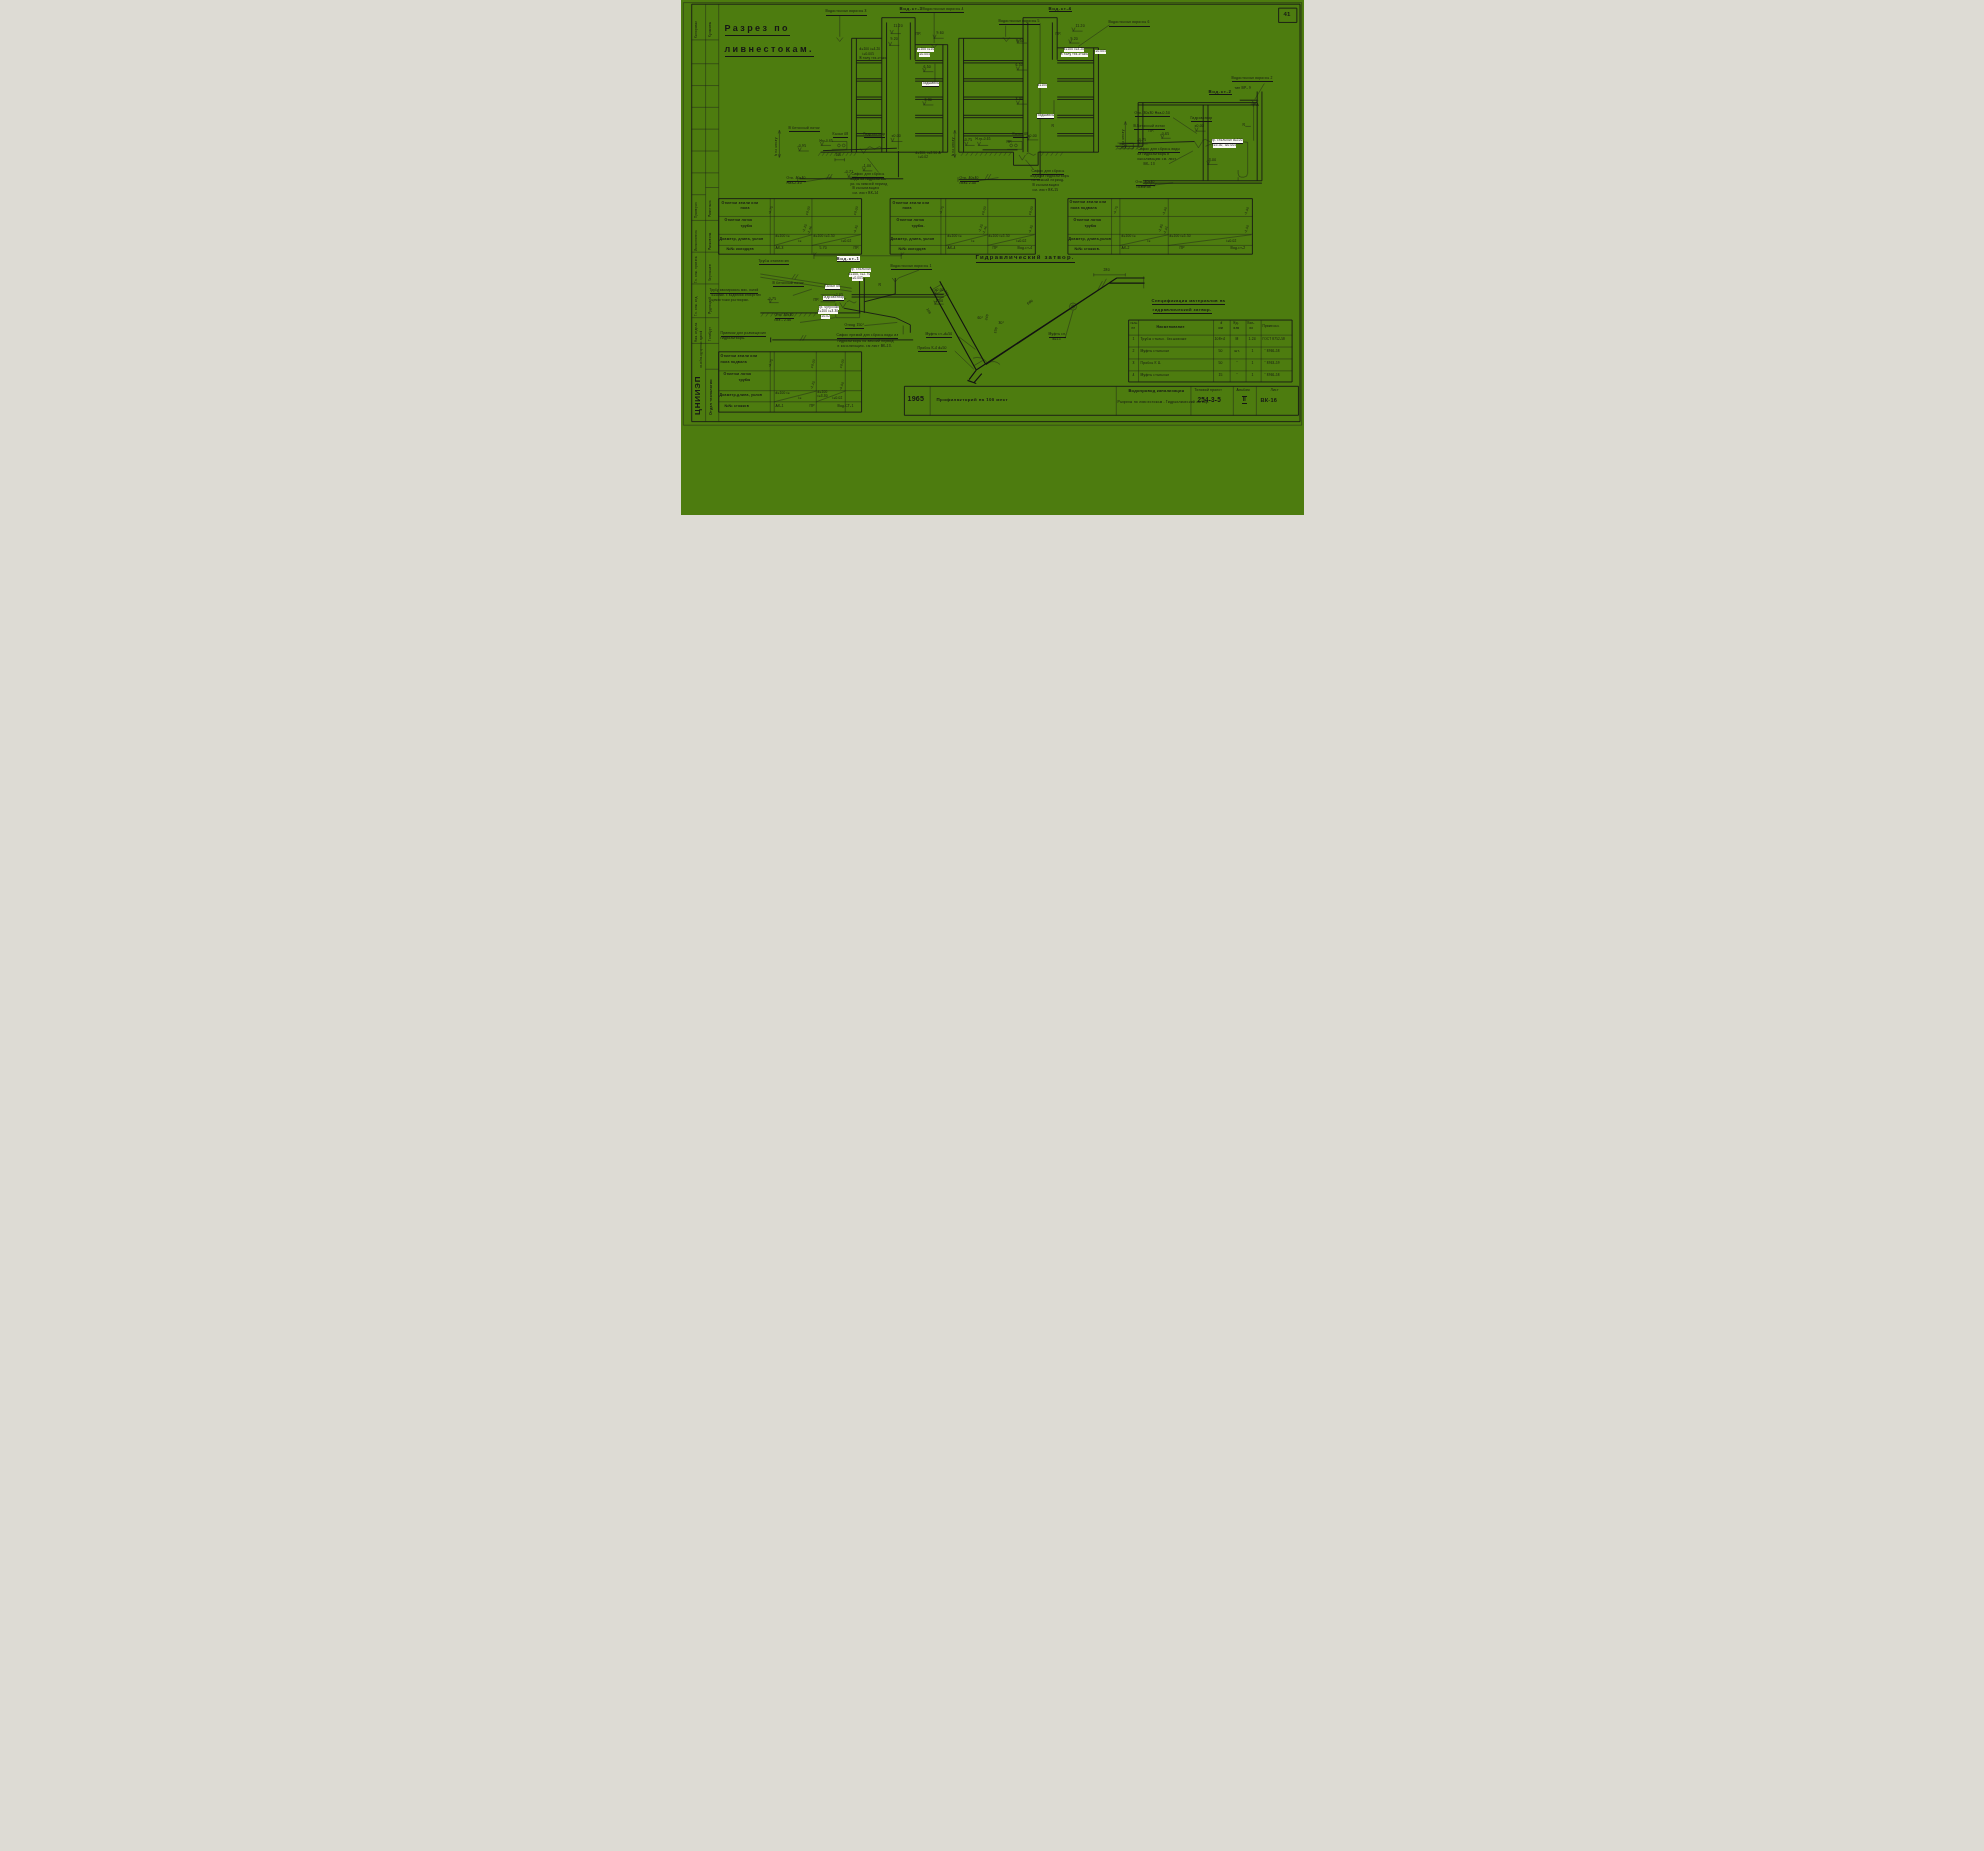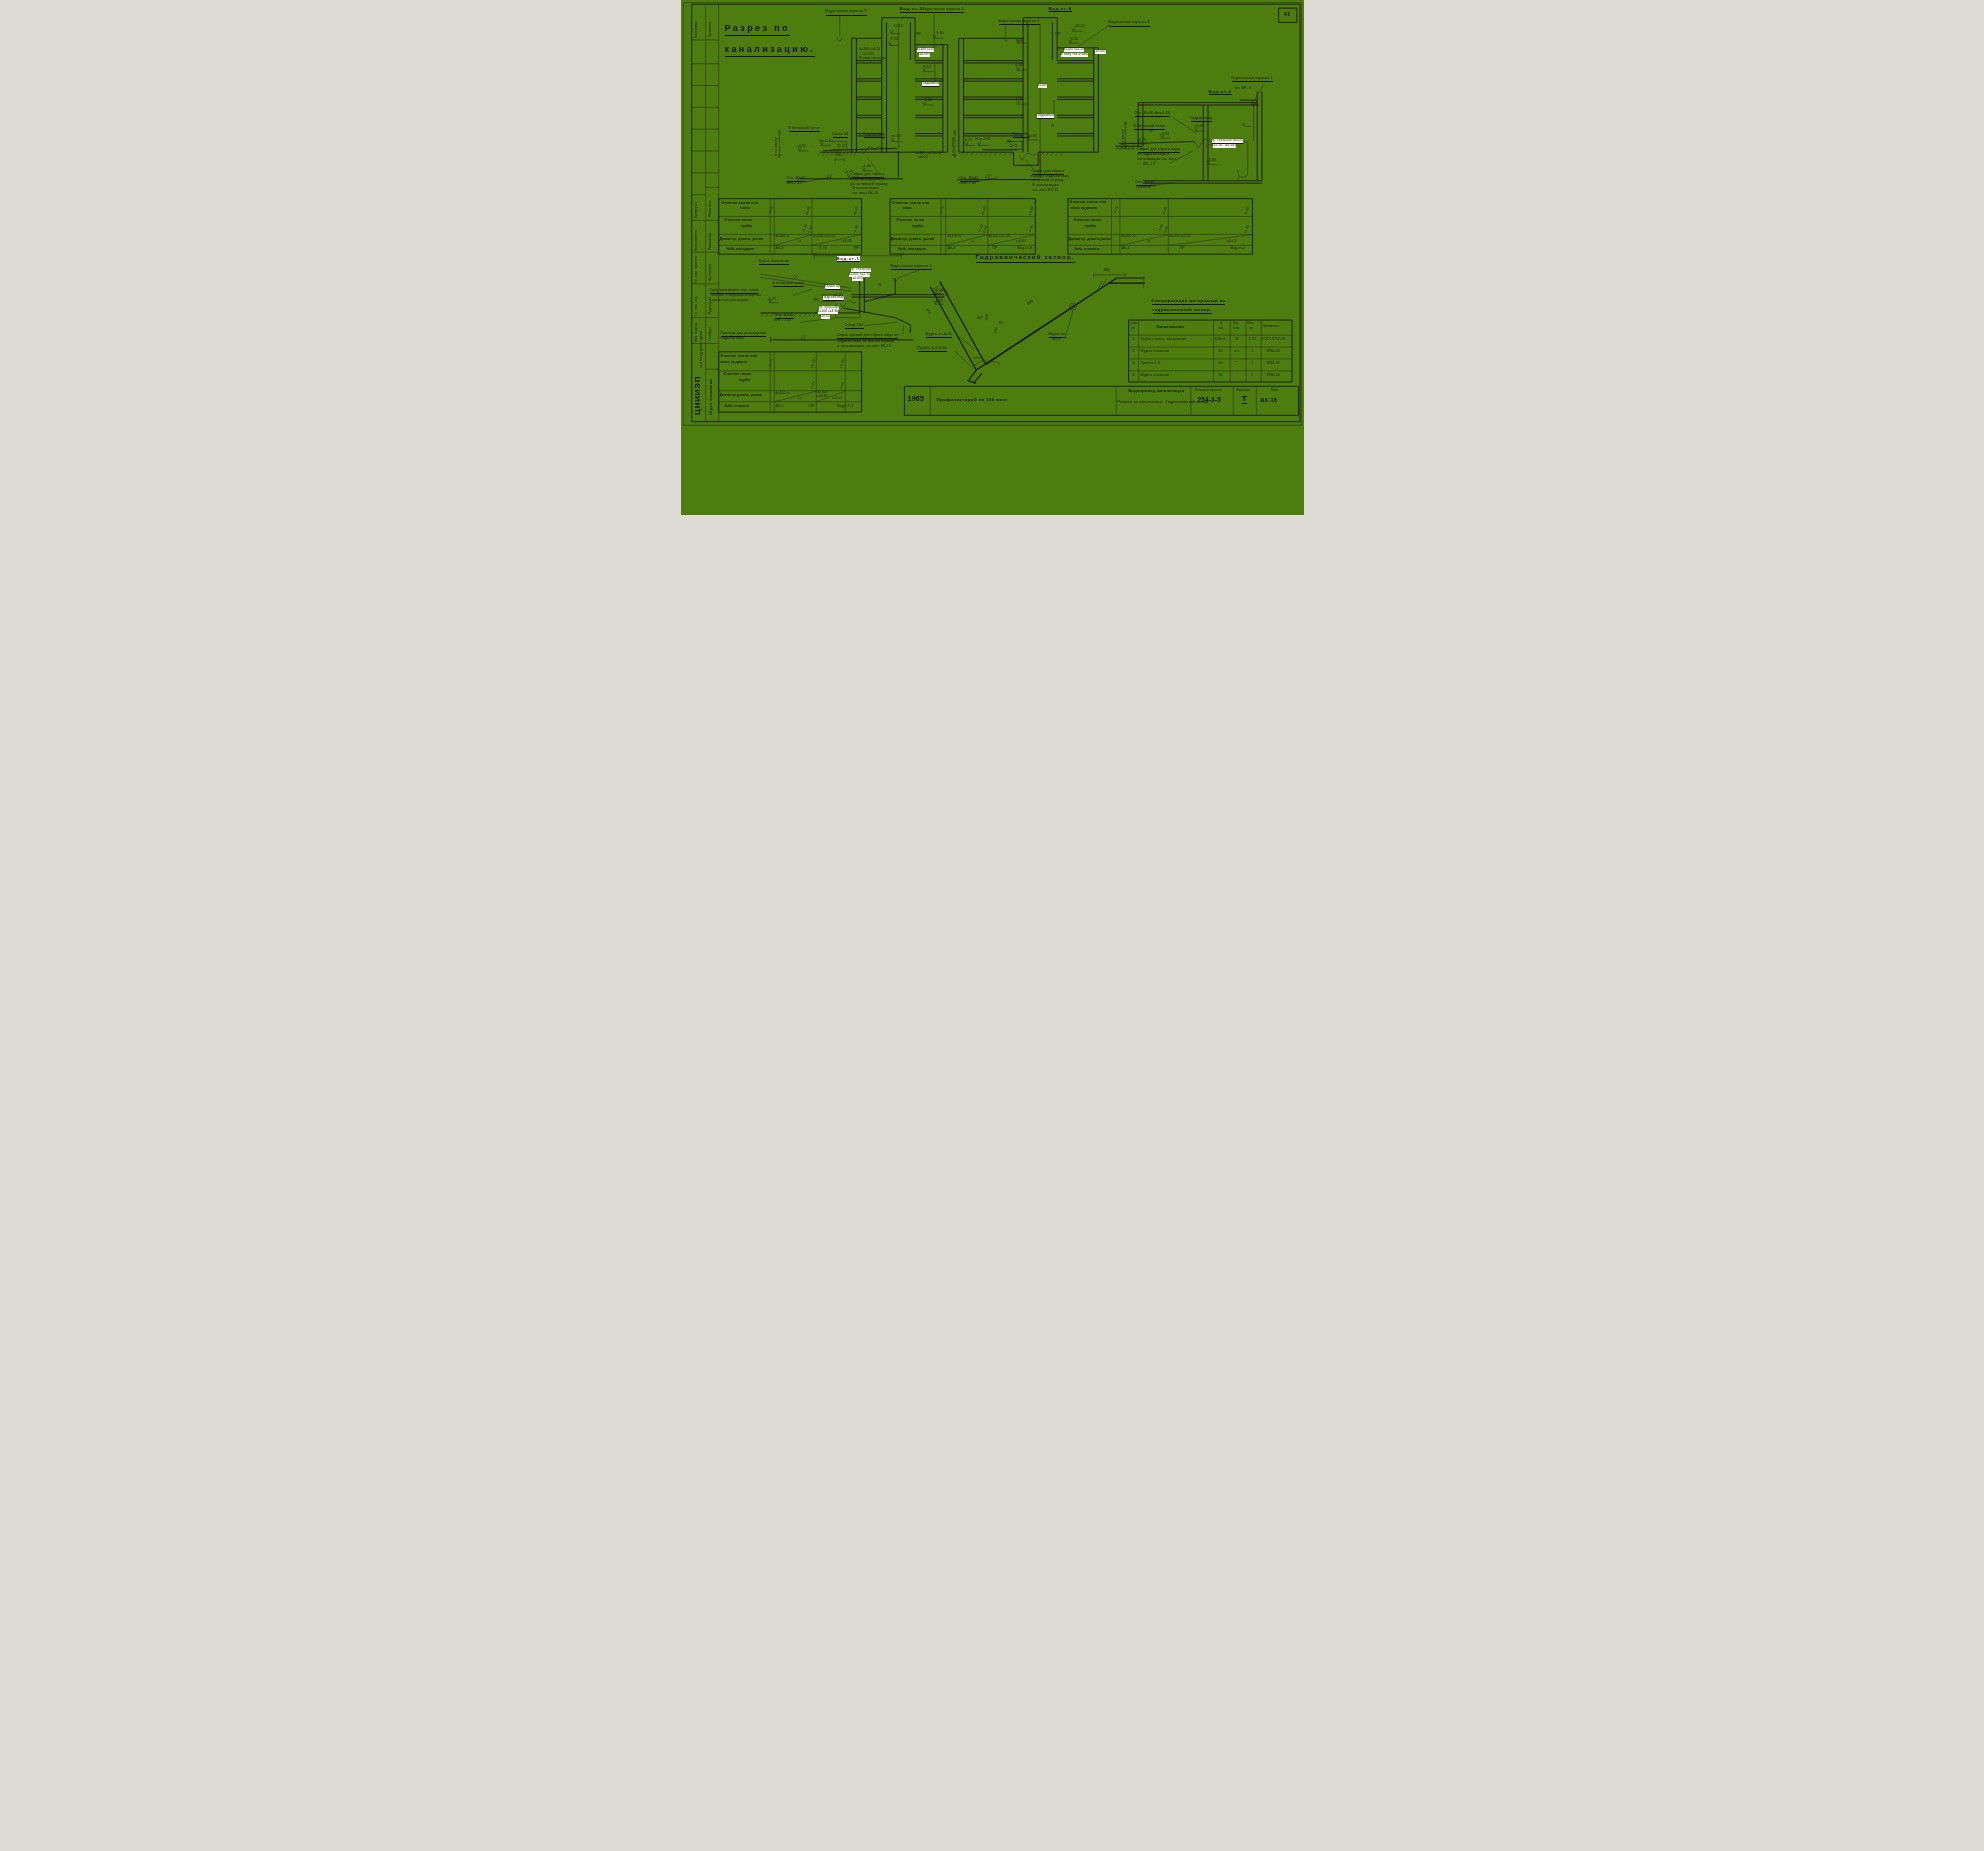--- a/index.html
+++ b/index.html
@@ -94,21 +94,21 @@
 
   <g>
     <path class="k2" d="M563,973 H1556 V1046 H563 Z"></path>
     <path class="k1" d="M628,973 V1046 M1097,973 V1046 M1285,973 V1046 M1392,973 V1046 M1450,973 V1046"></path>
   </g>
 </svg>
 
 <div class="lbl b" style="left:603px;top:11px;font-size:6px;">41</div>
 
 <div class="lbl bigtitle" style="left:44px;top:23px;">Разрез  по</div>
-<div class="lbl bigtitle" style="left:44px;top:44px;">канализацию.</div>
+<div class="lbl bigtitle" style="left:44px;top:44px;">ливнестокам.</div>
 
 <div class="lbl u" style="left:145px;top:10.3px;">Водосточная воронка 3</div>
 <div class="lbl st" style="left:219px;top:6.4px;">Вод.ст-3</div>
 <div class="lbl u" style="left:242px;top:8px;">Водосточная воронка 4</div>
 <div class="lbl" style="left:235px;top:33px;">ПР.</div>
 <div class="lbl" style="left:213px;top:25.4px;">11.20</div>
 <div class="lbl" style="left:256px;top:32px;">9.60</div>
 <div class="lbl" style="left:210px;top:38px;">9.20</div>
 <div class="lbl sm" style="left:179px;top:48px;">d=100  ℓ=4.20</div>
 <div class="lbl sm" style="left:182px;top:53px;">i=0.005</div>

